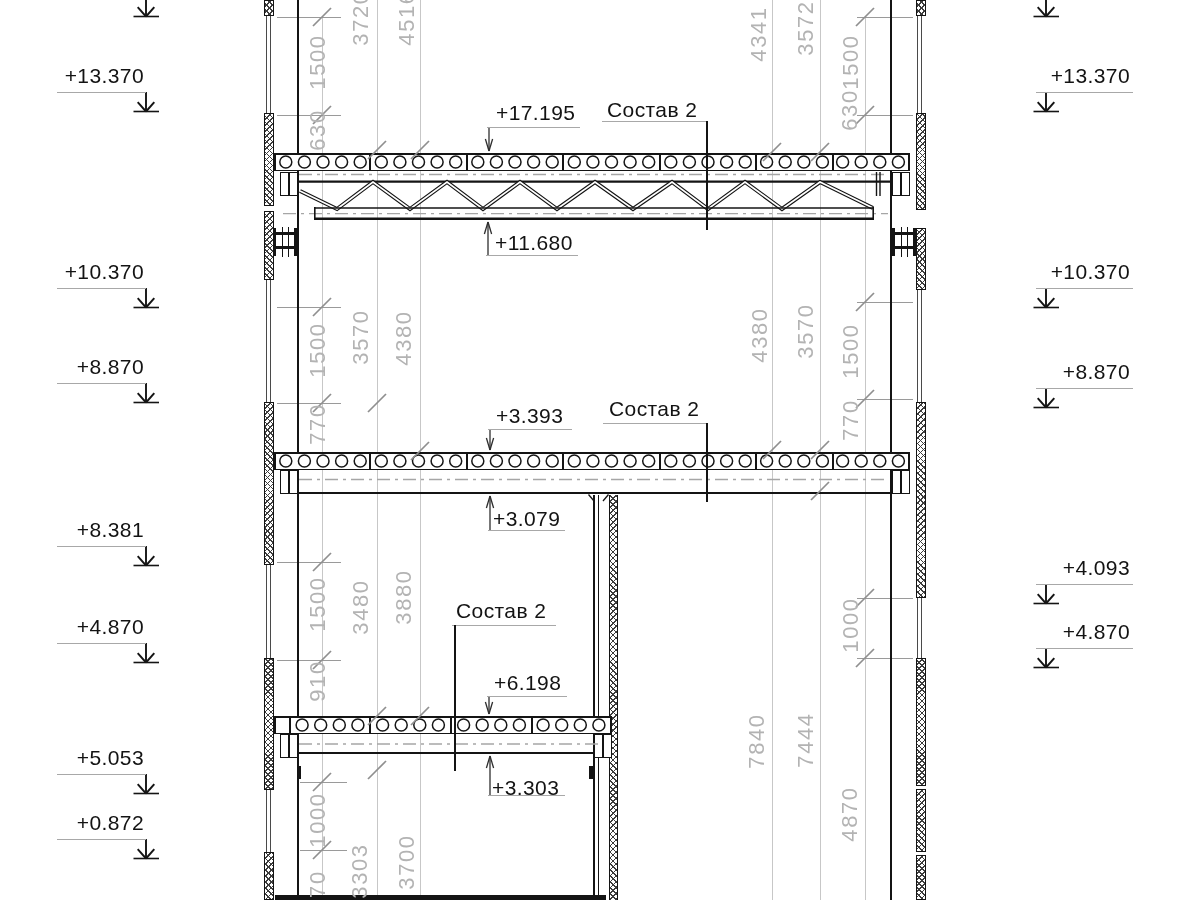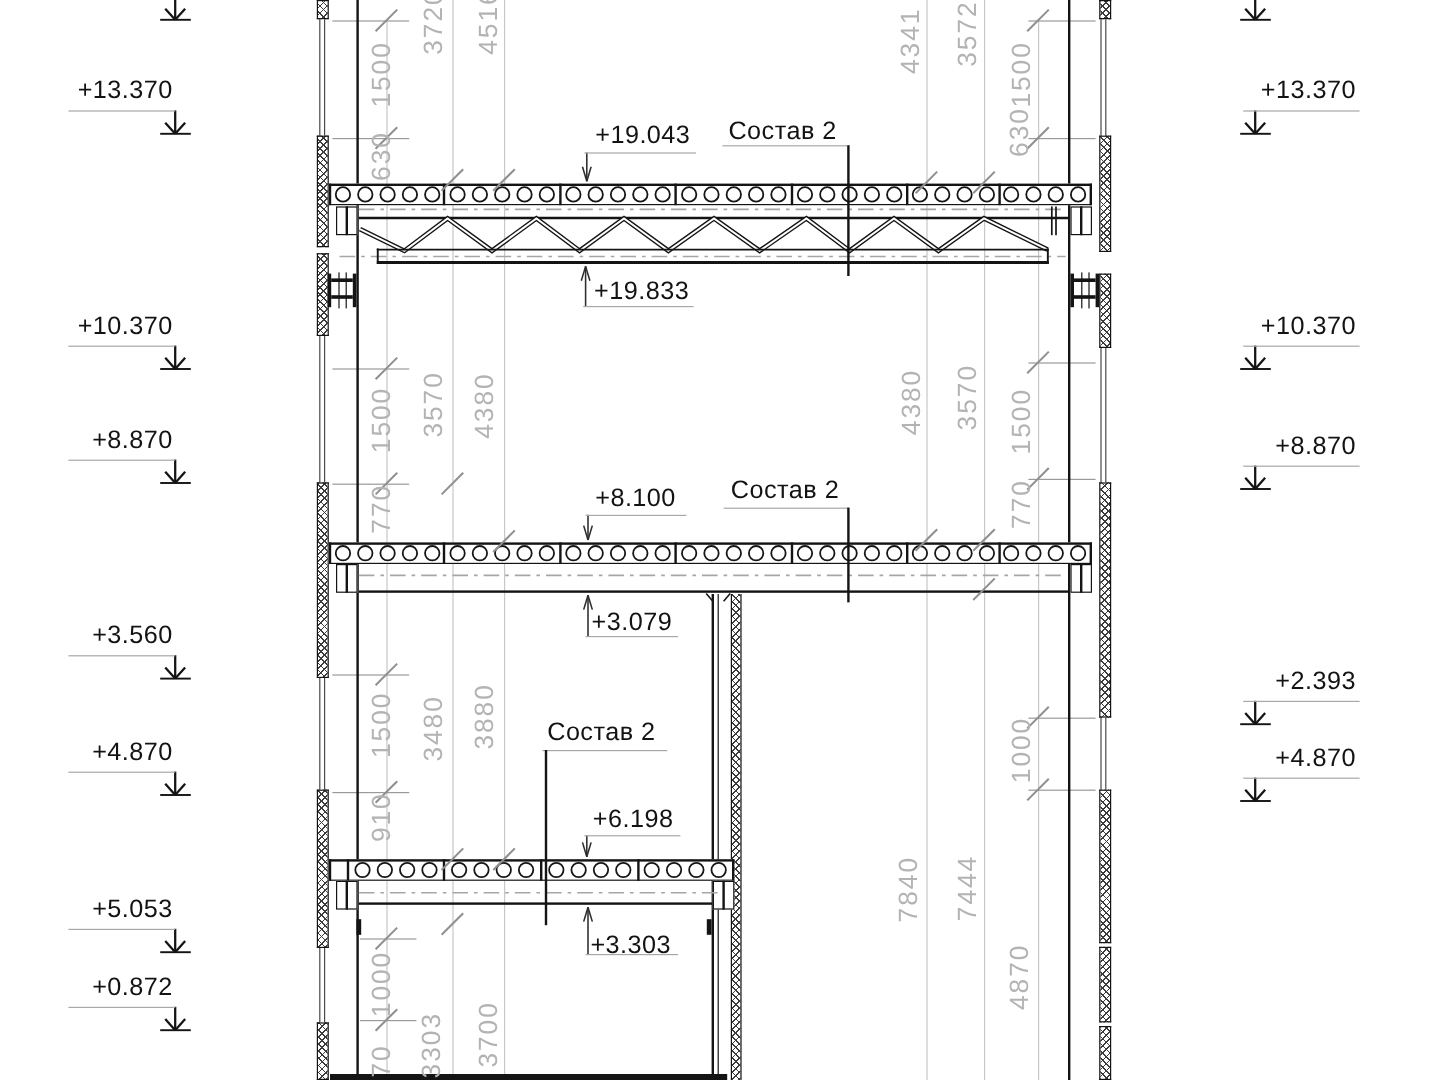--- a/index.html
+++ b/index.html
@@ -364,43 +364,43 @@
       <line x1="486.4" y1="768" x2="490" y2="756" stroke="#2e2e2e" stroke-width="1.3"></line>
       <line x1="493.6" y1="768" x2="490" y2="756" stroke="#2e2e2e" stroke-width="1.3"></line>
     </svg>
   <div id="text-layer">
       <div class="elevtext" style="left: 50px; top: 63px; width: 94px; text-align: right;">+13.370</div>
       <div class="uline" style="left: 57px; top: 92px; width: 89px;"></div>
       <div class="elevtext" style="left: 50px; top: 259px; width: 94px; text-align: right;">+10.370</div>
       <div class="uline" style="left: 57px; top: 288px; width: 89px;"></div>
       <div class="elevtext" style="left: 50px; top: 354px; width: 94px; text-align: right;">+8.870</div>
       <div class="uline" style="left: 57px; top: 383px; width: 89px;"></div>
-      <div class="elevtext" style="left: 50px; top: 517px; width: 94px; text-align: right;">+3.560</div>
+      <div class="elevtext" style="left: 50px; top: 517px; width: 94px; text-align: right;">+8.381</div>
       <div class="uline" style="left: 57px; top: 546px; width: 89px;"></div>
       <div class="elevtext" style="left: 50px; top: 614px; width: 94px; text-align: right;">+4.870</div>
       <div class="uline" style="left: 57px; top: 643px; width: 89px;"></div>
       <div class="elevtext" style="left: 50px; top: 745px; width: 94px; text-align: right;">+5.053</div>
       <div class="uline" style="left: 57px; top: 774px; width: 89px;"></div>
       <div class="elevtext" style="left: 50px; top: 810px; width: 94px; text-align: right;">+0.872</div>
       <div class="uline" style="left: 57px; top: 839px; width: 89px;"></div>
       <div class="elevtext" style="left: 1040px; top: 63px; width: 90px; text-align: right;">+13.370</div>
       <div class="uline" style="left: 1036px; top: 92px; width: 97px;"></div>
       <div class="elevtext" style="left: 1040px; top: 259px; width: 90px; text-align: right;">+10.370</div>
       <div class="uline" style="left: 1036px; top: 288px; width: 97px;"></div>
       <div class="elevtext" style="left: 1040px; top: 359px; width: 90px; text-align: right;">+8.870</div>
       <div class="uline" style="left: 1036px; top: 388px; width: 97px;"></div>
-      <div class="elevtext" style="left: 1040px; top: 555px; width: 90px; text-align: right;">+2.393</div>
+      <div class="elevtext" style="left: 1040px; top: 555px; width: 90px; text-align: right;">+4.093</div>
       <div class="uline" style="left: 1036px; top: 584px; width: 97px;"></div>
       <div class="elevtext" style="left: 1040px; top: 619px; width: 90px; text-align: right;">+4.870</div>
       <div class="uline" style="left: 1036px; top: 648px; width: 97px;"></div>
-      <div class="elevtext" style="left: 496px; top: 100px;">+19.043</div>
+      <div class="elevtext" style="left: 496px; top: 100px;">+17.195</div>
       <div class="uline" style="left: 487px; top: 127px; width: 93px;"></div>
-      <div class="elevtext" style="left: 495px; top: 230px;">+19.833</div>
+      <div class="elevtext" style="left: 495px; top: 230px;">+11.680</div>
       <div class="uline" style="left: 486px; top: 255px; width: 92px;"></div>
-      <div class="elevtext" style="left: 496px; top: 403px;">+8.100</div>
+      <div class="elevtext" style="left: 496px; top: 403px;">+3.393</div>
       <div class="uline" style="left: 488px; top: 429px; width: 84px;"></div>
       <div class="elevtext" style="left: 493px; top: 506px;">+3.079</div>
       <div class="uline" style="left: 488px; top: 530px; width: 77px;"></div>
       <div class="elevtext" style="left: 494px; top: 670px;">+6.198</div>
       <div class="uline" style="left: 487px; top: 696px; width: 80px;"></div>
       <div class="elevtext" style="left: 492px; top: 775px; text-align: center;">+3.303</div>
       <div class="uline" style="left: 488px; top: 795px; width: 77px;"></div>
       <div class="elevtext" style="left: 607px; top: 97px;">Состав 2</div>
       <div class="uline" style="left: 602px; top: 121px; width: 104px;"></div>
       <div class="blk" style="left: 705.5px; top: 121px; width: 2.4px; height: 109px;"></div>

